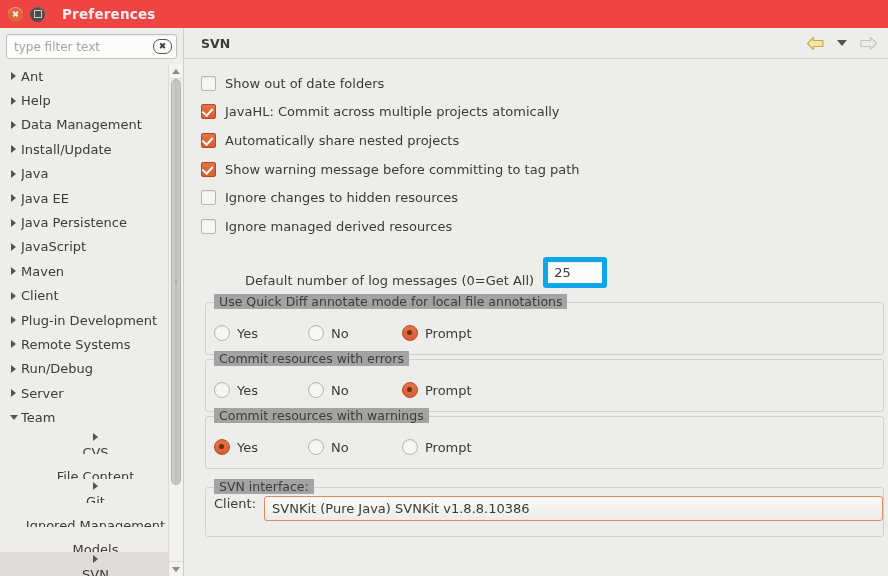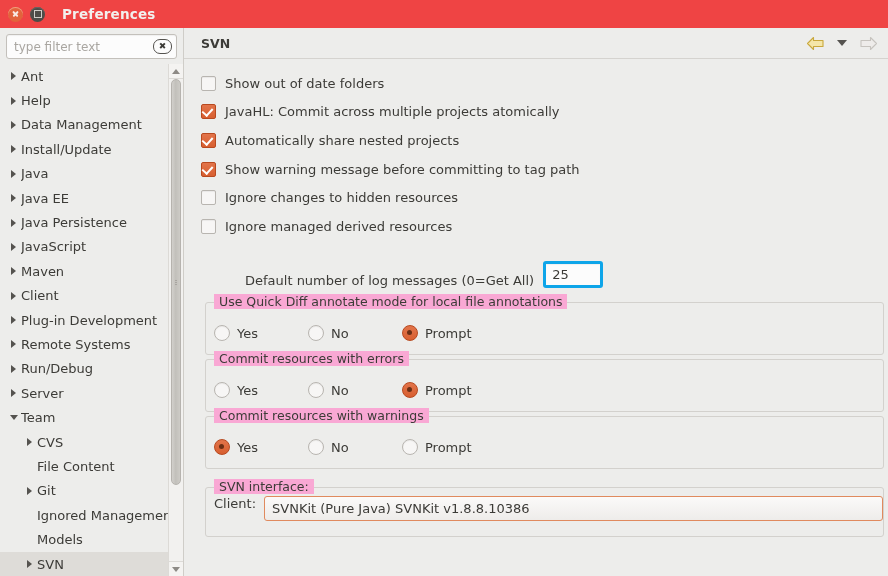--- a/index.html
+++ b/index.html
@@ -51,21 +51,21 @@
     height:24.4px;display:flex;align-items:center;font-size:13px;color:#3c3b37;
     padding-left:6px;white-space:nowrap;
   }
   .titem.sel{background:#dedcd8;}
   .tw{width:15px;flex:0 0 15px;display:flex;align-items:center;justify-content:center;}
   .tw i{display:block;width:0;height:0;border-left:5px solid #55534f;
         border-top:4px solid transparent;border-bottom:4px solid transparent;}
   .tw.open i{border-left:4px solid transparent;border-right:4px solid transparent;
              border-top:5px solid #55534f;border-bottom:0;}
   .tlbl{overflow:hidden;}
-  .ind1{padding-left:22px;}
+  .ind1{padding-left:22px;flex-direction:column;}
 
   
   .vsb{position:absolute;top:0;right:0;width:14px;bottom:0;background:#f2f1ef;
        border-left:1px solid #dcdad6;}
   .vsb .arw{height:14px;display:flex;align-items:center;justify-content:center;
             background:#f4f3f1;border-bottom:1px solid #dcdad6;}
   .vsb .arw i{width:0;height:0;border-left:4px solid transparent;border-right:4px solid transparent;
               border-bottom:5px solid #8d8a85;}
   .vsb .arw.dn{position:absolute;bottom:0;left:0;right:0;border-bottom:0;border-top:1px solid #dcdad6;}
   .vsb .arw.dn i{border-bottom:0;border-top:5px solid #8d8a85;}
@@ -93,28 +93,28 @@
   .cb{width:13px;height:13px;flex:0 0 13px;border-radius:2px;margin-right:9px;position:relative;}
   .cb.off{background:#f7f6f5;border:1px solid #b8b5b0;box-shadow:inset 0 1px 1px rgba(0,0,0,.06);}
   .cb.on{background:linear-gradient(to bottom,#e2744a,#d85f30);border:1px solid #b8491f;}
   .cb.on:after{content:"";position:absolute;left:2px;top:1px;width:5px;height:8px;
        border:solid #fff;border-width:0 2px 2px 0;transform:rotate(42deg);}
   .lbl{font-size:13px;color:#3c3b37;}
 
   .spacer{height:17px;}
   .logrow{display:flex;align-items:flex-end;height:30px;margin-left:44px;}
   .logrow .lbl{margin-right:9px;}
-  .numin{width:48px;height:21px;background:#fcfcfc;border:3px solid #0ea5e9;border-radius:3px;
+  .numin{width:48px;height:21px;background:#fcfcfc;border:5px solid #0ea5e9;border-radius:3px;
          display:flex;align-items:center;padding-left:6px;font-size:13px;color:#3c3b37;
          box-shadow:inset 0 1px 1px rgba(0,0,0,.05);}
 
   .gap{height:14px;}
   .group{position:relative;margin:0 4px 4px 4px;border:1px solid #d3d1cd;border-radius:3px;
          padding:0 0 0 0;background:transparent;}
-  .glbl{position:absolute;top:-9px;left:8px;background:#f9a8d4;padding:0 5px;font-size:12.5px;
+  .glbl{position:absolute;top:-9px;left:8px;background:#a3a3a3;padding:0 5px;font-size:12.5px;
         color:#3c3b37;white-space:nowrap;}
   .gbody{display:flex;align-items:center;height:41px;padding:10px 0 0 8px;}
   .radio{display:flex;align-items:center;margin-right:10px;}
   .rb{width:14px;height:14px;border-radius:50%;margin-right:7px;position:relative;flex:0 0 14px;}
   .rb.off{background:#f7f6f5;border:1px solid #b8b5b0;box-shadow:inset 0 1px 1px rgba(0,0,0,.06);}
   .rb.on{background:linear-gradient(to bottom,#e2744a,#d85f30);border:1px solid #b8491f;}
   .rb.on:after{content:"";position:absolute;left:3.5px;top:3.5px;width:5px;height:5px;
         border-radius:50%;background:#6b2f15;}
   .rtxt{font-size:13px;}
   .w-yes{width:84px;}

